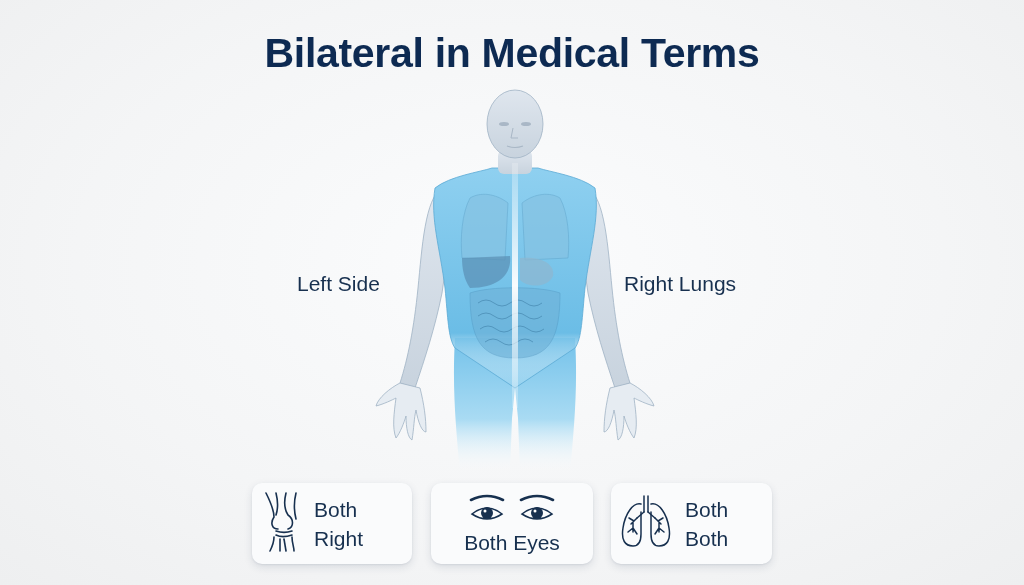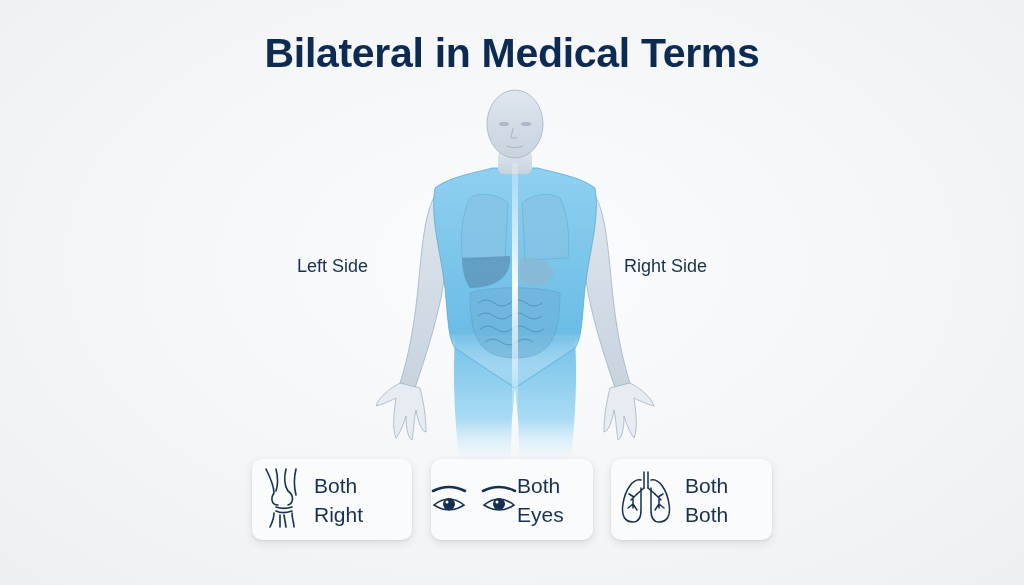--- a/index.html
+++ b/index.html
@@ -9,48 +9,48 @@
     font-family: "Liberation Sans", "DejaVu Sans", sans-serif;
     color: #0f2b4c;
     position: relative;
   }
   .title {
     position: absolute; left: 0; right: 0; top: 30px;
     text-align: center; font-size: 41px; font-weight: 700;
     color: #0d2a52; letter-spacing: -0.3px;
   }
   .side-label {
-    position: absolute; top: 256px; font-size: 18px; color: #17304f;
+    position: absolute; top: 272px; font-size: 21px; color: #17304f;
   }
   .side-left { left: 297px; }
   .side-right { left: 624px; }
   .figure {
     position: absolute; left: 370px; top: 88px; width: 290px; height: 390px;
   }
   .card {
-    position: absolute; top: 459px; height: 81px;
+    position: absolute; top: 483px; height: 81px;
     background: #fafbfc; border-radius: 10px;
     box-shadow: 0 3px 8px rgba(30,50,80,0.12), 0 1px 2px rgba(30,50,80,0.08);
     display: flex; align-items: center;
   }
   .card-knees { left: 252px; width: 160px; }
-  .card-eyes { left: 431px; width: 162px; flex-direction: row; justify-content: center; }
+  .card-eyes { left: 431px; width: 162px; flex-direction: column; justify-content: center; }
   .card-lungs { left: 611px; width: 161px; }
   .card-text { font-size: 21px; line-height: 29px; color: #17304f; }
   .card-knees .icon { margin-left: 12px; margin-right: 16px; }
   .card-lungs .icon { margin-left: 10px; margin-right: 14px; }
   .eyes-row { display: flex; gap: 14px; margin-top: 4px; margin-bottom: 4px; }
 </style>
 </head>
 <body>
 
 <div class="title">Bilateral in Medical Terms</div>
 
 <div class="side-label side-left">Left Side</div>
-<div class="side-label side-right">Right Side</div>
+<div class="side-label side-right">Right Lungs</div>
 
 <div class="figure">
   <svg width="290" height="390" viewBox="0 0 290 390">
     <defs>
       <linearGradient id="skin" x1="0" y1="0" x2="0" y2="1">
         <stop offset="0" stop-color="#dfe6ee"></stop>
         <stop offset="1" stop-color="#c8d3de"></stop>
       </linearGradient>
       <linearGradient id="torso" x1="0" y1="0" x2="0" y2="1">
         <stop offset="0" stop-color="#8fd0f0"></stop>

